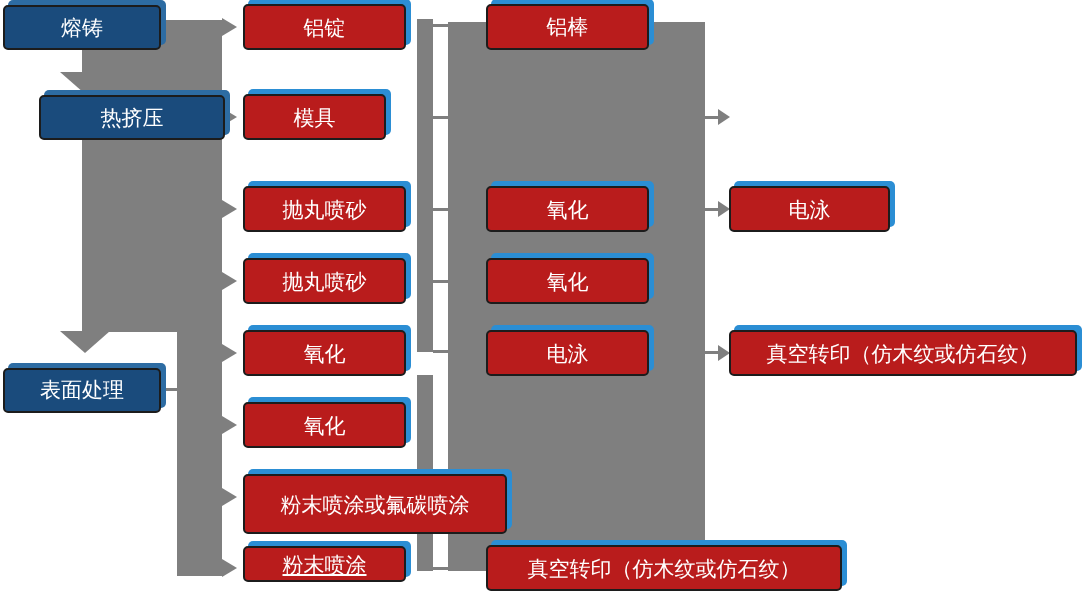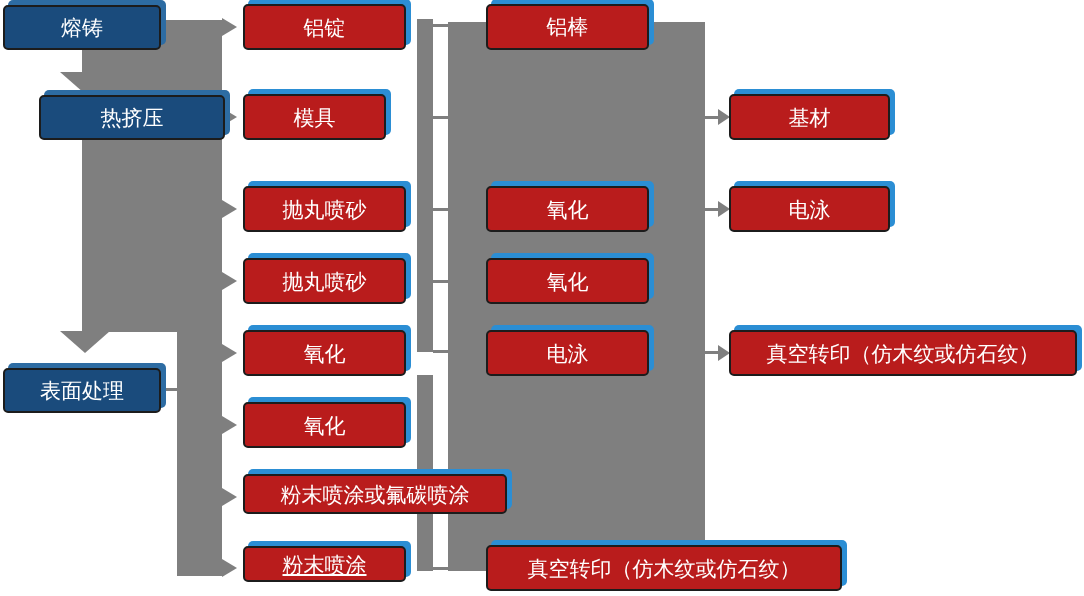--- a/index.html
+++ b/index.html
@@ -78,21 +78,21 @@
   <div class="tri tri-right-sm" style="left:718px; top:201px;"></div>
   <div class="gray" style="left:705px; top:351px; width:13px; height:3px;"></div>
   <div class="tri tri-right-sm" style="left:718px; top:345px;"></div>
 
   <div class="node node--navy" style="left:3px; top:5px; width:158px; height:45px;">
       <span>熔铸</span>
     </div>
   <div class="node node--navy" style="left:3px; top:95px; width:186px; height:45px;margin-left:36px;">
       <span>热挤压</span>
     </div>
-  <div class="node node--navy" style="left:3px; top:368px; width:158px; height:45px;">
+  <div class="node node--navy" style="left:3px; top:368px; width:158px; height:45px;font-family:Liberation Serif, serif;">
       <span>表面处理</span>
     </div>
 
   <div class="node" style="left:243px; top:4px; width:163px; height:46px;">
       <span>铝锭</span>
     </div>
   <div class="node" style="left:243px; top:94px; width:143px; height:46px;">
       <span>模具</span>
     </div>
   <div class="node" style="left:243px; top:186px; width:163px; height:46px;">
@@ -100,21 +100,21 @@
     </div>
   <div class="node" style="left:243px; top:258px; width:163px; height:46px;">
       <span>抛丸喷砂</span>
     </div>
   <div class="node" style="left:243px; top:330px; width:163px; height:46px;">
       <span>氧化</span>
     </div>
   <div class="node" style="left:243px; top:402px; width:163px; height:46px;">
       <span>氧化</span>
     </div>
-  <div class="node" style="left:243px; top:474px; width:264px; height:40px;">
+  <div class="node" style="left:243px; top:474px; width:264px; height:60px;">
       <span>粉末喷涂或氟碳喷涂</span>
     </div>
   <div class="node" style="left:243px; top:546px; width:163px; height:36px;text-decoration:underline;">
       <span>粉末喷涂</span>
     </div>
 
   <div class="node" style="left:486px; top:4px; width:163px; height:46px;font-family:Liberation Serif, serif;">
       <span>铝棒</span>
     </div>
   <div class="node" style="left:486px; top:186px; width:163px; height:46px;">
@@ -123,23 +123,20 @@
   <div class="node" style="left:486px; top:258px; width:163px; height:46px;">
       <span>氧化</span>
     </div>
   <div class="node" style="left:486px; top:330px; width:163px; height:46px;">
       <span>电泳</span>
     </div>
   <div class="node" style="left:486px; top:545px; width:356px; height:46px;">
       <span>真空转印（仿木纹或仿石纹）</span>
     </div>
 
-  <div class="node" style="left:729px; top:94px; width:161px; height:46px;">
-      <span>基材</span>
-    </div>
   <div class="node" style="left:729px; top:186px; width:161px; height:46px;">
       <span>电泳</span>
     </div>
   <div class="node" style="left:729px; top:330px; width:348px; height:46px;">
       <span>真空转印（仿木纹或仿石纹）</span>
     </div>
 
 </div>
 
 </body></html>

